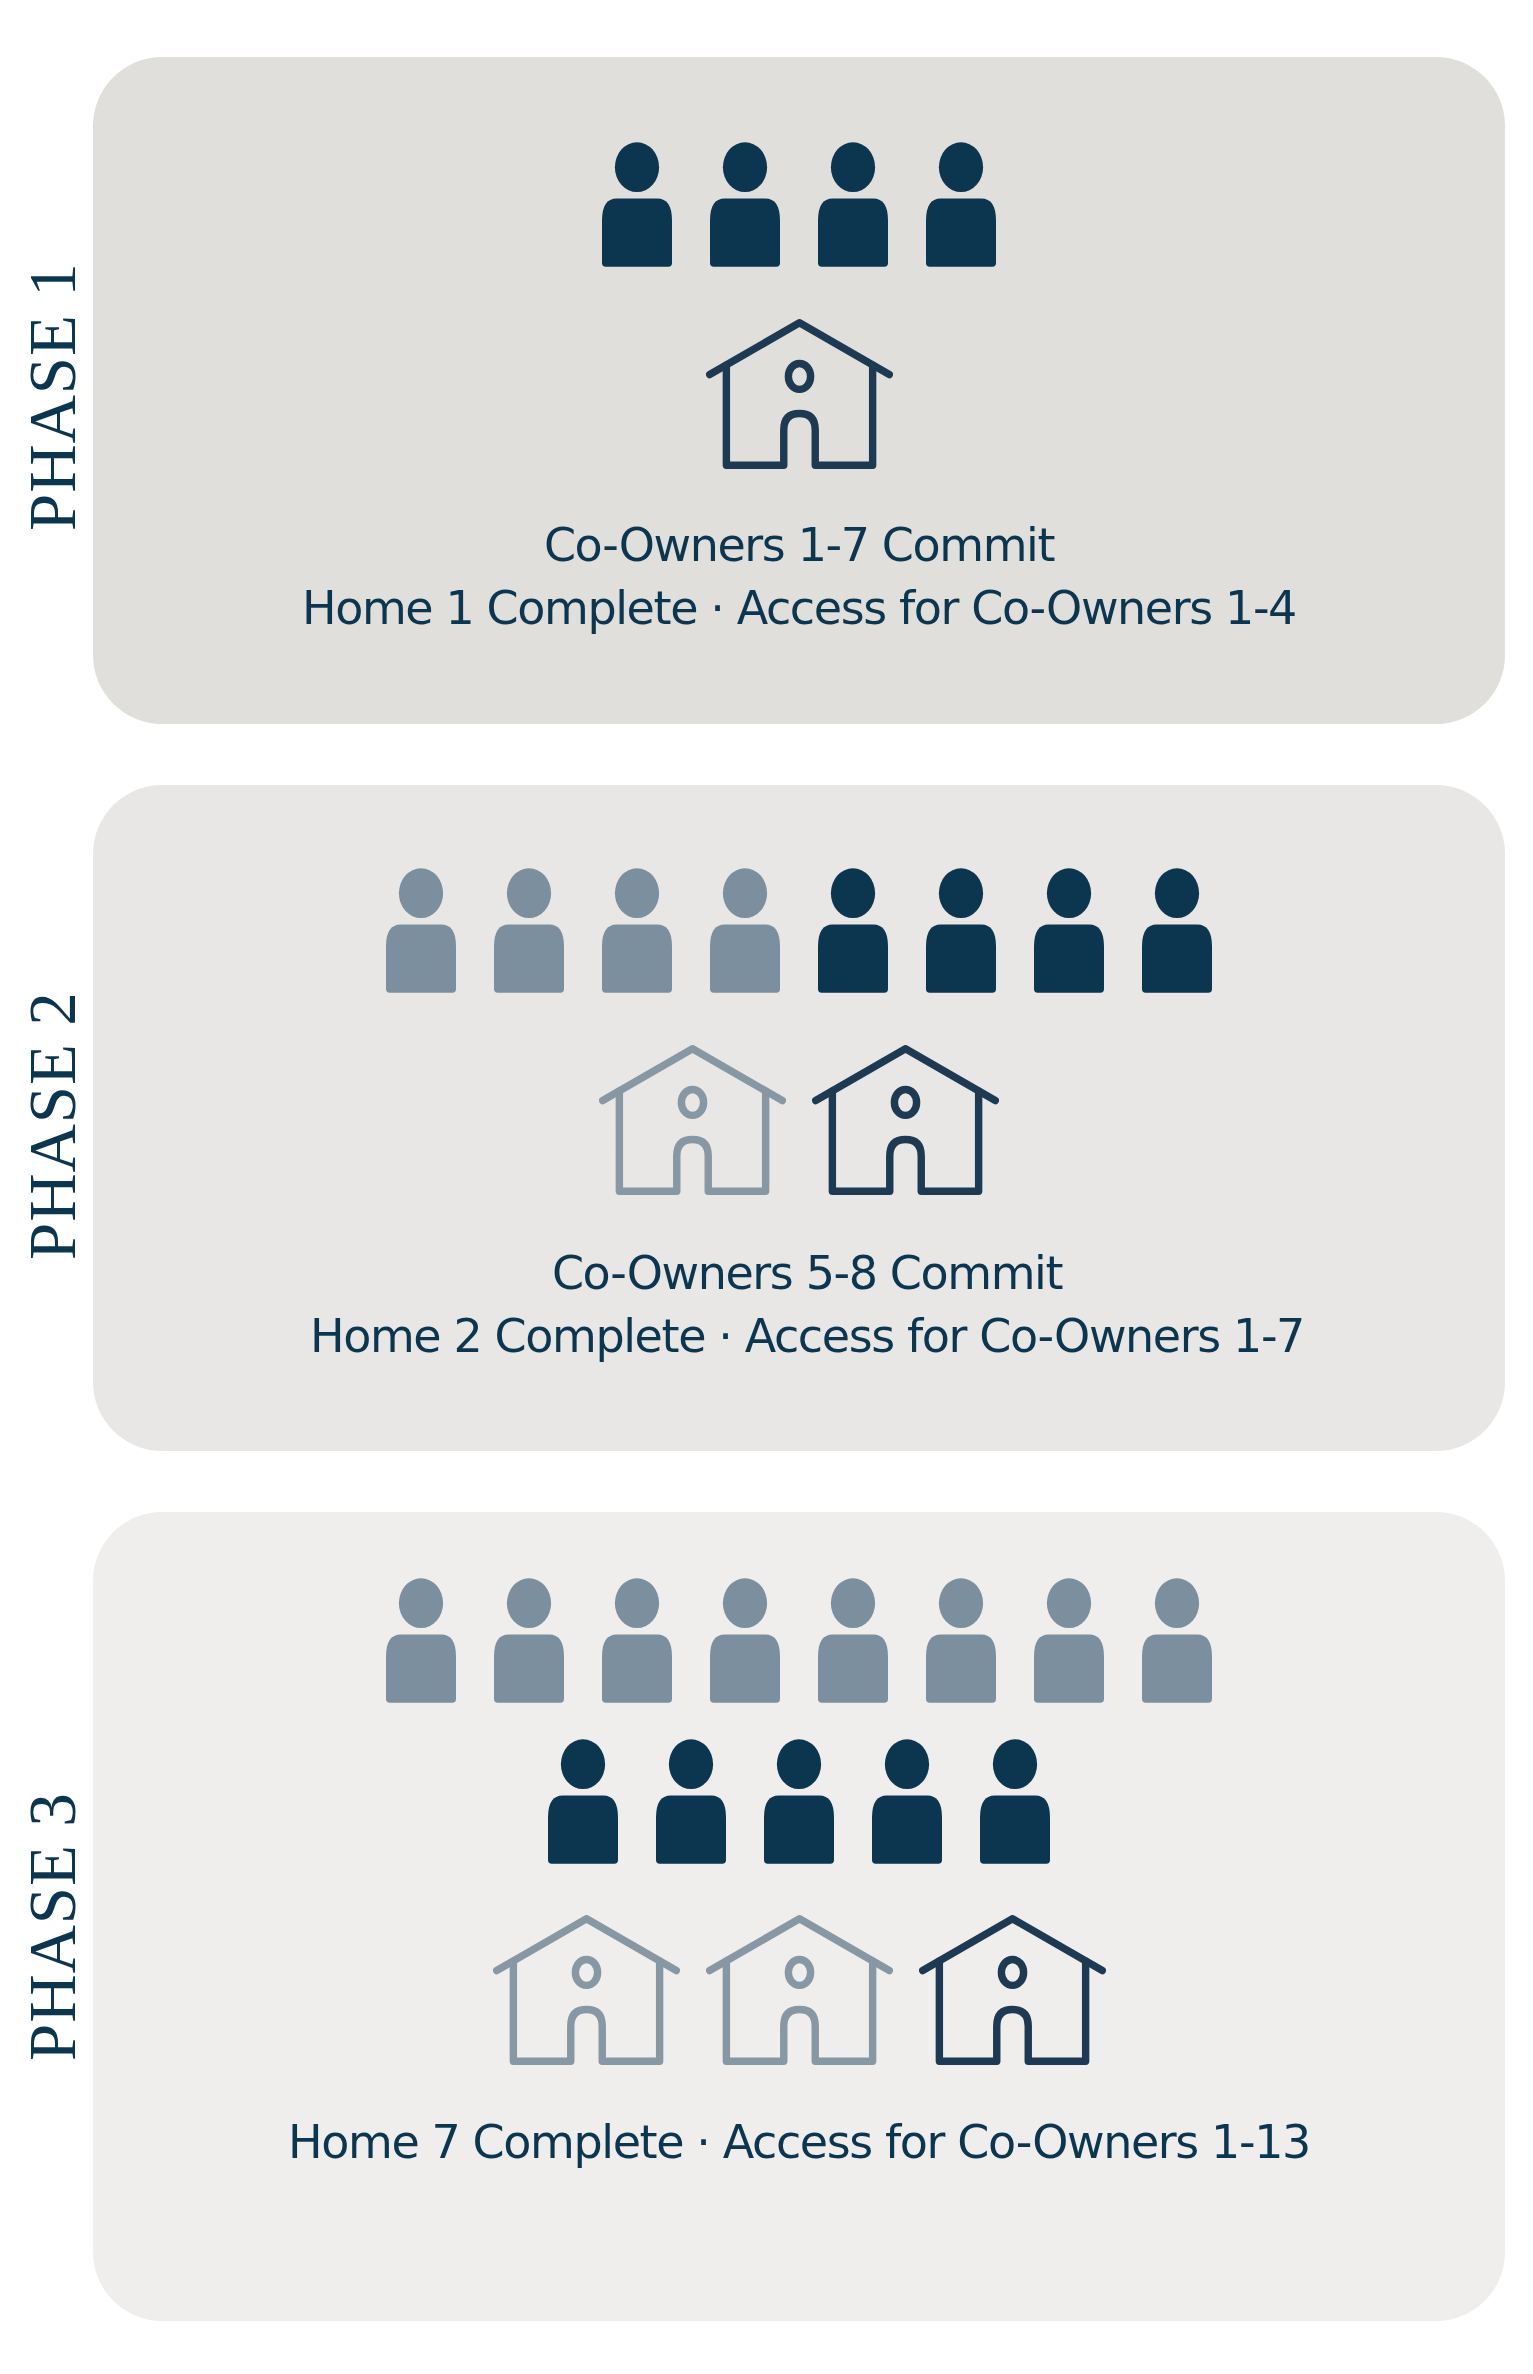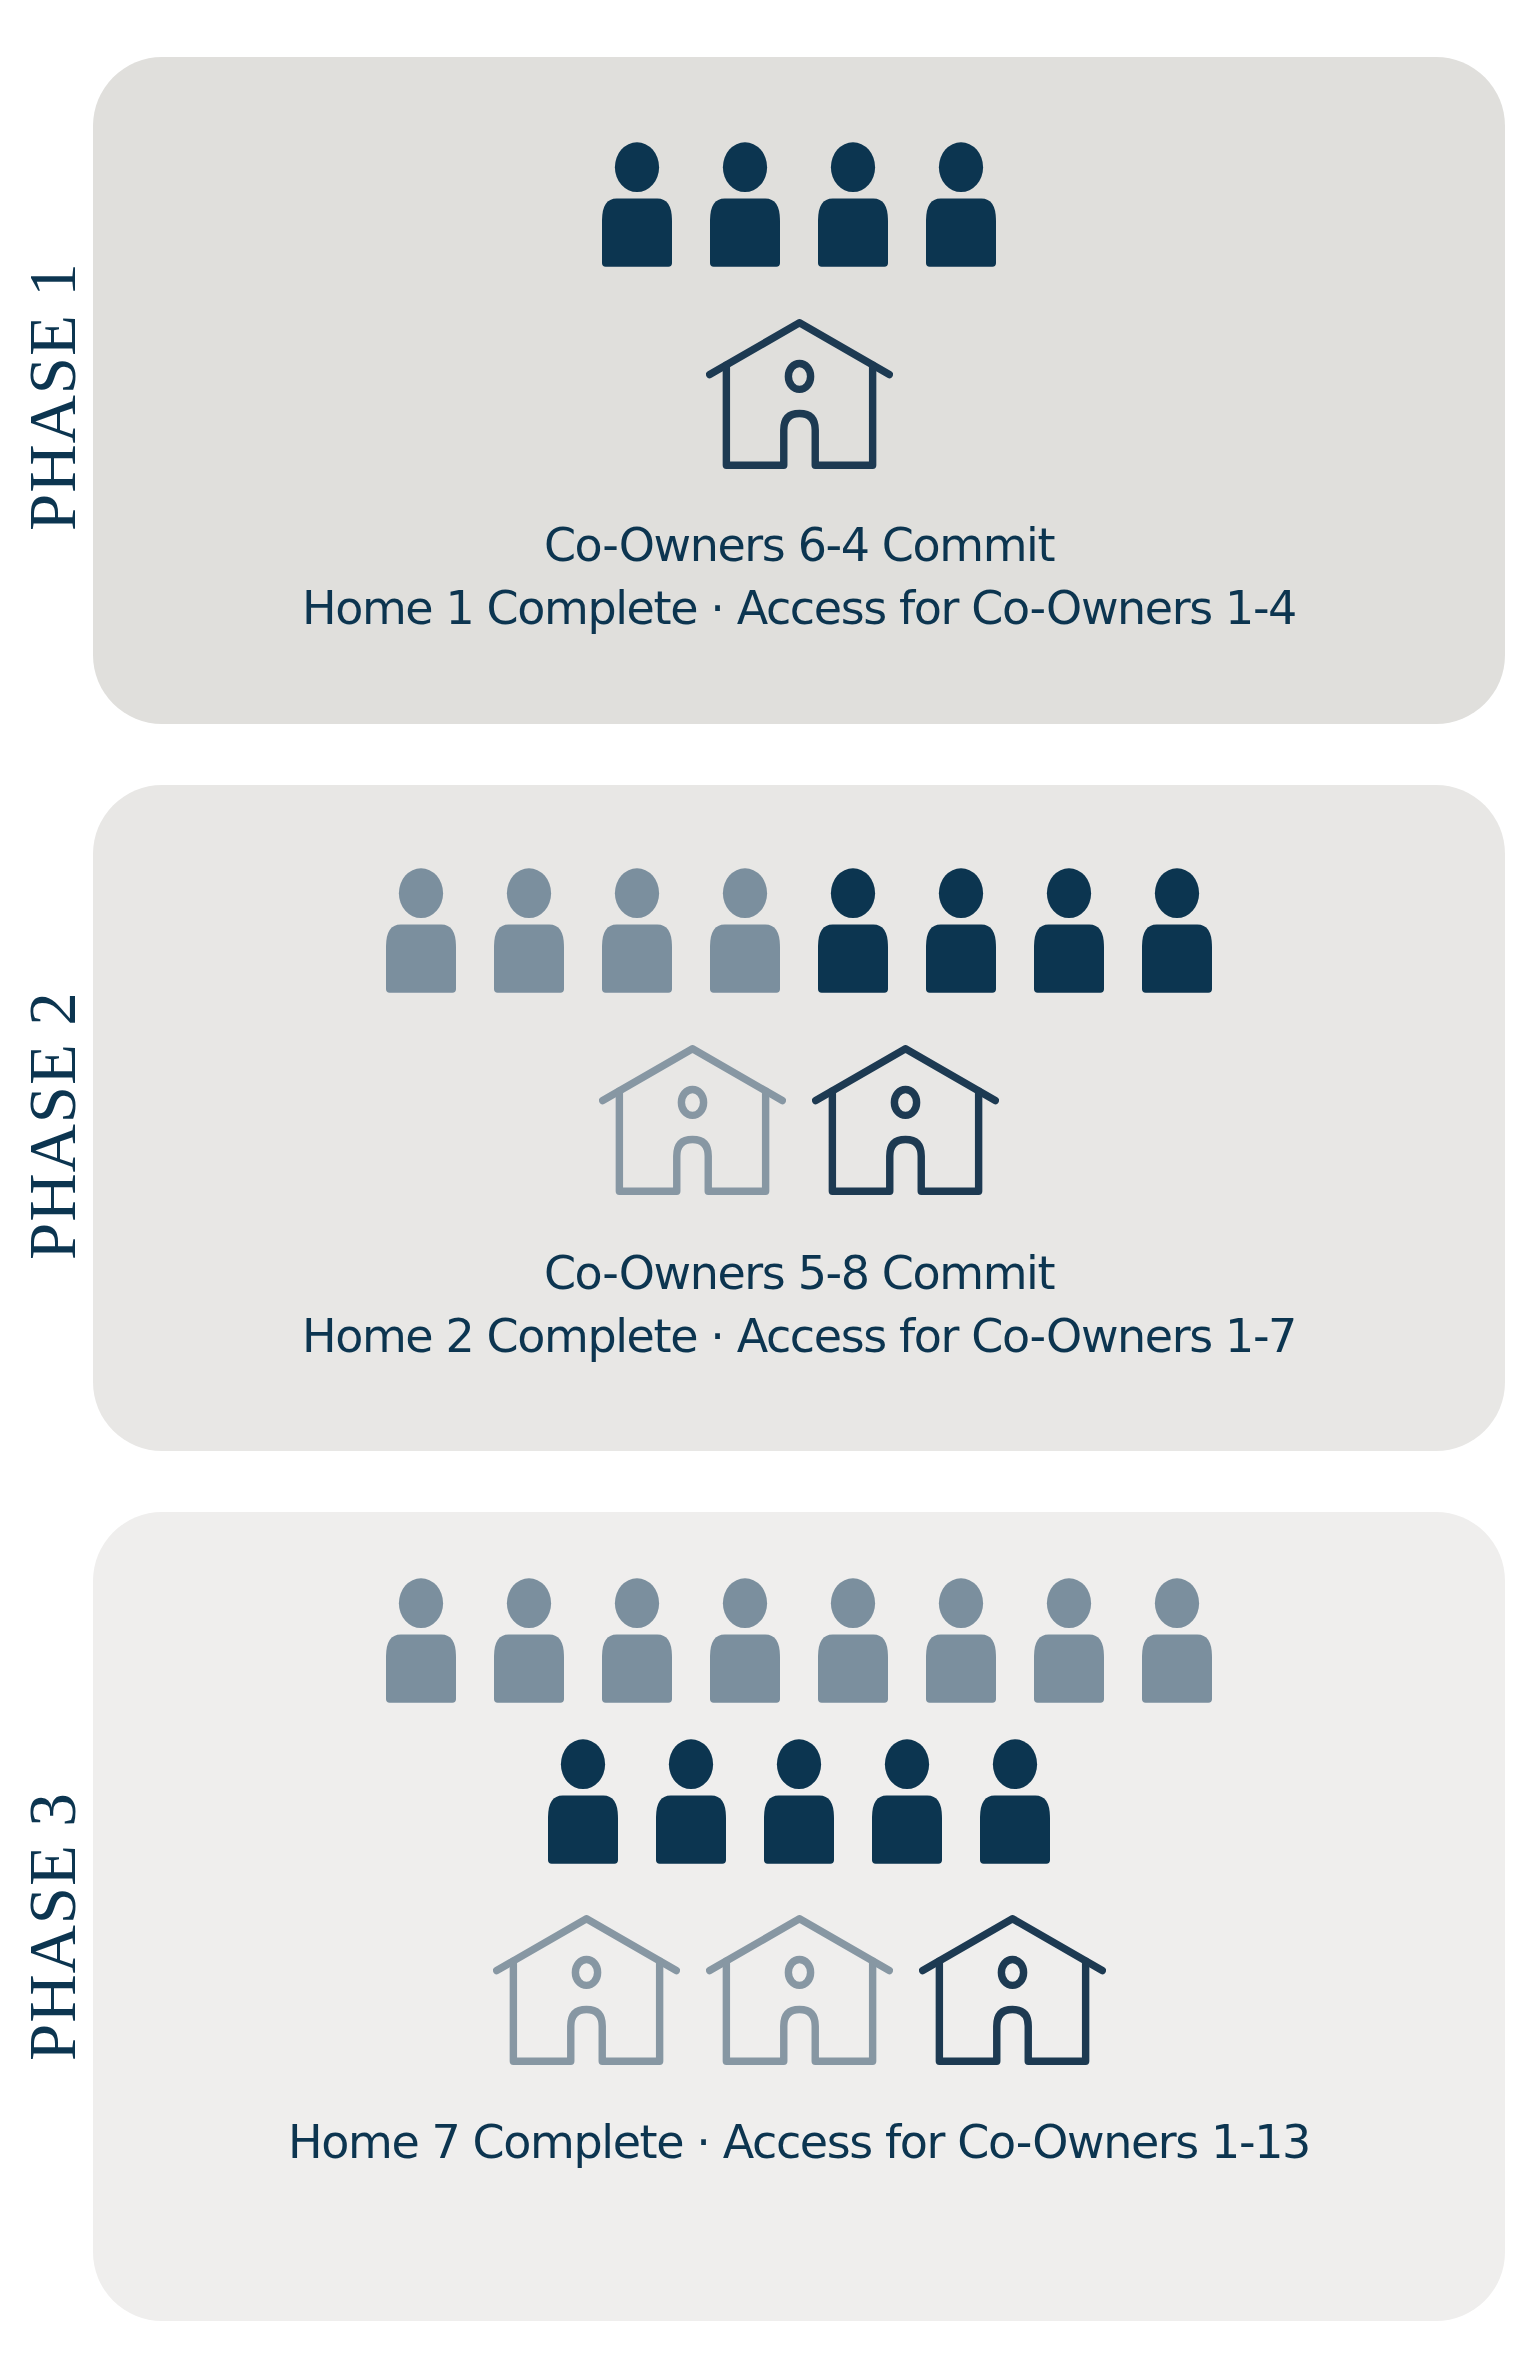--- a/index.html
+++ b/index.html
@@ -54,21 +54,21 @@
 <div class="row" style="top:319px;height:150px;">
   <svg class="house" viewBox="0 0 202 162">
       <g fill="none" stroke="#1d3a52" stroke-width="8" stroke-linecap="round" stroke-linejoin="round">
         <path d="M4 60 L101 4 L198 60"></path>
         <path d="M22 50 V158 H84 V120 Q84 102 101 102 Q118 102 118 120 V158 H180 V50"></path>
         <ellipse cx="101" cy="62" rx="12" ry="14"></ellipse>
       </g>
     </svg>
 </div>
 <div class="caption" style="top:514px;">
-  <div>Co-Owners 6-4 Commit</div>
+  <div>Co-Owners 1-7 Commit</div>
   <div>Home 1 Complete · Access for Co-Owners 1-4</div>
 </div>
 
 <div class="panel" style="top:785px;height:666px;background:#e8e7e5;"></div>
 <div class="phase-label" style="top:1260px;">PHASE 2</div>
 <div class="row" style="top:867px;height:126px;">
   <svg class="person" viewBox="0 0 76 136">
       <ellipse cx="38" cy="28" rx="24" ry="27" fill="#7b8f9e"></ellipse>
       <path d="M16 62 H60 Q76 62 76 86 V132 Q76 136 72 136 H4 Q0 136 0 132 V86 Q0 62 16 62 Z" fill="#7b8f9e"></path>
     </svg>
@@ -110,21 +110,21 @@
       </g>
     </svg>
   <svg class="house" viewBox="0 0 202 162">
       <g fill="none" stroke="#1d3a52" stroke-width="8" stroke-linecap="round" stroke-linejoin="round">
         <path d="M4 60 L101 4 L198 60"></path>
         <path d="M22 50 V158 H84 V120 Q84 102 101 102 Q118 102 118 120 V158 H180 V50"></path>
         <ellipse cx="101" cy="62" rx="12" ry="14"></ellipse>
       </g>
     </svg>
 </div>
-<div class="caption" style="top:1242px;">
+<div class="caption" style="top:1242px;padding-left:8px;">
   <div>Co-Owners 5-8 Commit</div>
   <div>Home 2 Complete · Access for Co-Owners 1-7</div>
 </div>
 
 <div class="panel" style="top:1512px;height:809px;background:#efeeed;"></div>
 <div class="phase-label" style="top:2061px;">PHASE 3</div>
 <div class="row" style="top:1577px;height:126px;">
   <svg class="person" viewBox="0 0 76 136">
       <ellipse cx="38" cy="28" rx="24" ry="27" fill="#7b8f9e"></ellipse>
       <path d="M16 62 H60 Q76 62 76 86 V132 Q76 136 72 136 H4 Q0 136 0 132 V86 Q0 62 16 62 Z" fill="#7b8f9e"></path>

